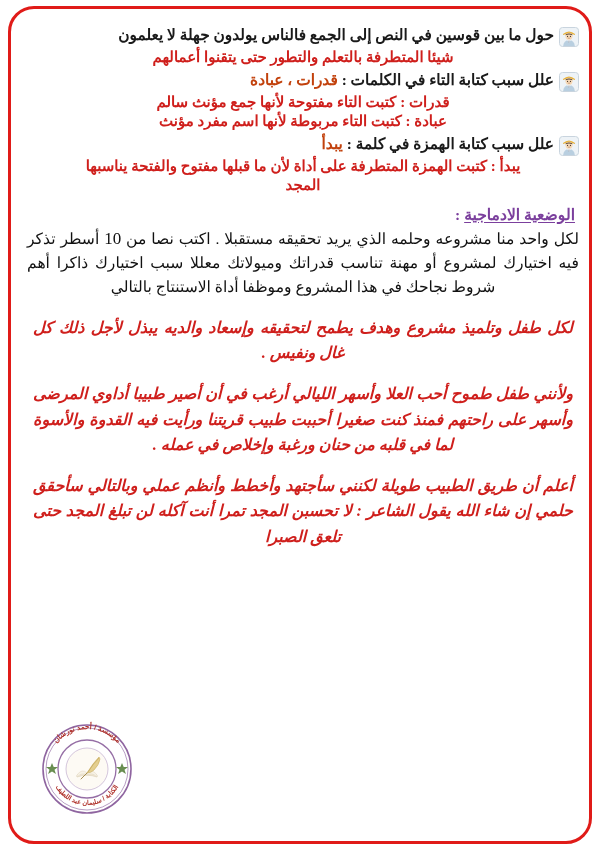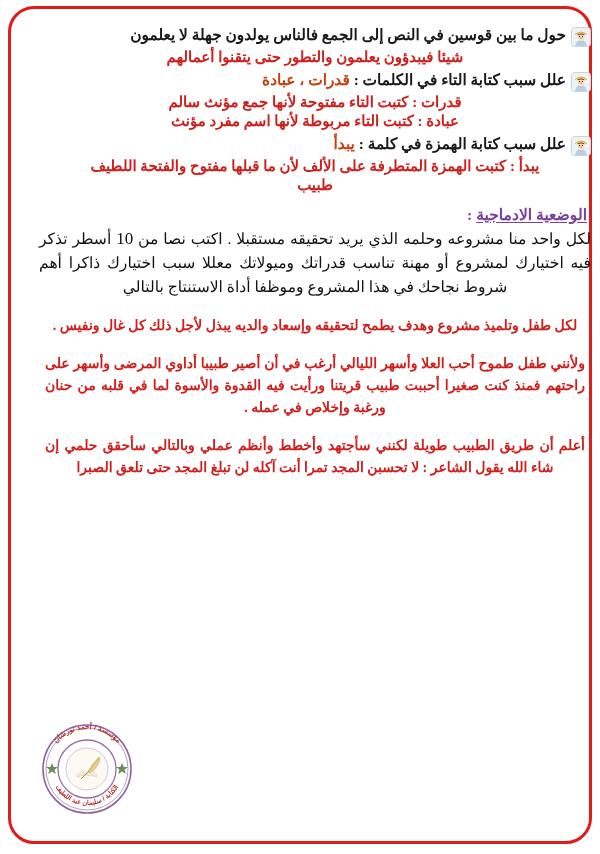--- a/index.html
+++ b/index.html
@@ -24,21 +24,21 @@
     top: 6px;
     width: 584px;
     height: 838px;
     box-sizing: border-box;
     border: 3px solid #e01b18;
     border-radius: 26px;
     background: #ffffff;
   }
   .content {
     position: absolute;
-    left: 28px;
+    left: 16px;
     top: 14px;
     width: 552px;
     box-sizing: border-box;
     direction: rtl;
     text-align: right;
   }
 
   
   .ln {
     font-weight: bold;
@@ -96,26 +96,27 @@
     line-height: 1.52;
     text-align: justify;
     text-align-last: center;
     margin: 2px 0 0 0;
   }
   .task .num { font-size: 17px; }
 
   .essay-p {
     color: #cf1f1c;
     font-weight: bold;
-    font-size: 14px;
+    font-size: 16px;
     line-height: 1.58;
     text-align: justify;
     text-align-last: center;
     margin: 16px 0 0 0;
     padding: 0 6px;
+    font-style: italic;
   }
 
   .answers-block { margin-top: 1px; }
   .answers-block .ln { text-align: center; }
 
   .q-block { margin-top: 2px; }
 
   
   .stamp {
     position: absolute;
@@ -147,21 +148,21 @@
               <circle cx="11.4" cy="9.4" r="0.55" fill="#3a2c20"></circle>
               <path d="M9 11.1 Q10 11.9 11 11.1" stroke="#b07a52" stroke-width="0.6" fill="none" stroke-linecap="round"></path>
               <path d="M4.2 19 Q4.6 13.6 10 13.0 Q15.4 13.6 15.8 19 Z" fill="#b9cfe0"></path>
               <path d="M8.4 13.1 L10 16.2 L11.6 13.1 L10.6 12.8 L9.4 12.8 Z" fill="#ffffff"></path>
               <path d="M9.6 13.4 L10.4 13.4 L10.1 16.0 L9.9 16.0 Z" fill="#3b4b63"></path>
             </svg>
           </span>
           <span class="q-text ln q-black">حول ما بين قوسين في النص إلى الجمع فالناس يولدون جهلة لا يعلمون</span>
         </div>
         <div class="answers-block">
-          <div class="ln a-red">شيئا فيبدؤون يعلمون والتطور حتى يتقنوا أعمالهم</div>
+          <div class="ln a-red">شيئا المتطرفة بالتعلم والتطور حتى يتقنوا أعمالهم</div>
         </div>
       </div>
 
       <div class="q-block">
         <div class="q-row">
           <span class="teacher-icon">
             <svg viewBox="0 0 20 20">
               <rect x="0.5" y="0.5" width="19" height="19" rx="3" fill="#eef3f7" stroke="#c9d4de" stroke-width="1"></rect>
               <path d="M4 7 Q10 2 16 7 L16 8 Q10 5.5 4 8 Z" fill="#e8b23a"></path>
               <ellipse cx="10" cy="9.3" rx="3.5" ry="3.6" fill="#f6d9b8"></ellipse>
@@ -194,22 +195,22 @@
               <circle cx="11.4" cy="9.4" r="0.55" fill="#3a2c20"></circle>
               <path d="M9 11.1 Q10 11.9 11 11.1" stroke="#b07a52" stroke-width="0.6" fill="none" stroke-linecap="round"></path>
               <path d="M4.2 19 Q4.6 13.6 10 13.0 Q15.4 13.6 15.8 19 Z" fill="#b9cfe0"></path>
               <path d="M8.4 13.1 L10 16.2 L11.6 13.1 L10.6 12.8 L9.4 12.8 Z" fill="#ffffff"></path>
               <path d="M9.6 13.4 L10.4 13.4 L10.1 16.0 L9.9 16.0 Z" fill="#3b4b63"></path>
             </svg>
           </span>
           <span class="q-text ln q-black"><span>علل سبب كتابة الهمزة في كلمة : </span><span class="mixed-red">يبدأ</span></span>
         </div>
         <div class="answers-block">
-          <div class="ln a-red">يبدأ : كتبت الهمزة المتطرفة على الألف لأن ما قبلها مفتوح والفتحة اللطيف</div>
-          <div class="ln a-red">طبيب</div>
+          <div class="ln a-red">يبدأ : كتبت الهمزة المتطرفة على أداة لأن ما قبلها مفتوح والفتحة يناسبها</div>
+          <div class="ln a-red">المجد</div>
         </div>
       </div>
 
       <div class="heading"><span class="u">الوضعية الادماجية</span><span> :</span></div>
 
       <div class="task"><span>لكل واحد منا مشروعه وحلمه الذي يريد تحقيقه مستقبلا . اكتب نصا من </span><span class="num">10</span><span> أسطر تذكر فيه اختيارك لمشروع أو مهنة تناسب قدراتك وميولاتك معللا سبب اختيارك ذاكرا أهم شروط نجاحك في هذا المشروع وموظفا أداة الاستنتاج بالتالي</span></div>
 
       <div class="essay-p">لكل طفل وتلميذ مشروع وهدف يطمح لتحقيقه وإسعاد والديه يبذل لأجل ذلك كل غال ونفيس .</div>
       <div class="essay-p">ولأنني طفل طموح أحب العلا وأسهر الليالي أرغب في أن أصير طبيبا أداوي المرضى وأسهر على راحتهم فمنذ كنت صغيرا أحببت طبيب قريتنا ورأيت فيه القدوة والأسوة لما في قلبه من حنان ورغبة وإخلاص في عمله .</div>
       <div class="essay-p">أعلم أن طريق الطبيب طويلة لكنني سأجتهد وأخطط وأنظم عملي وبالتالي سأحقق حلمي إن شاء الله يقول الشاعر : لا تحسبن المجد تمرا أنت آكله    لن تبلغ المجد حتى تلعق الصبرا</div>

